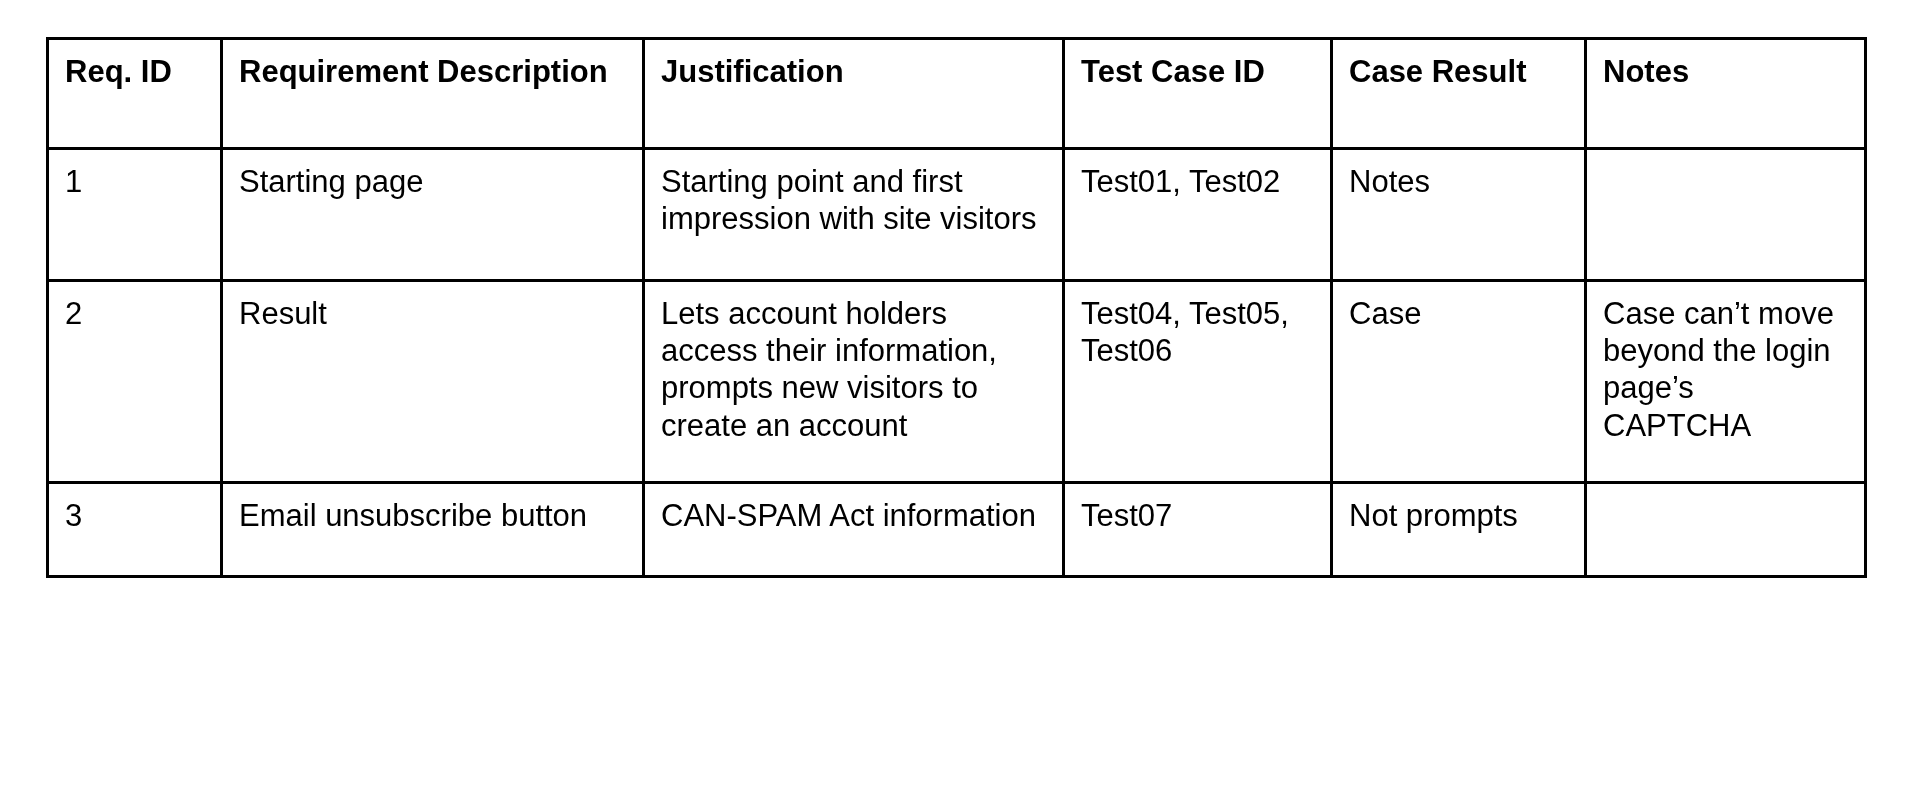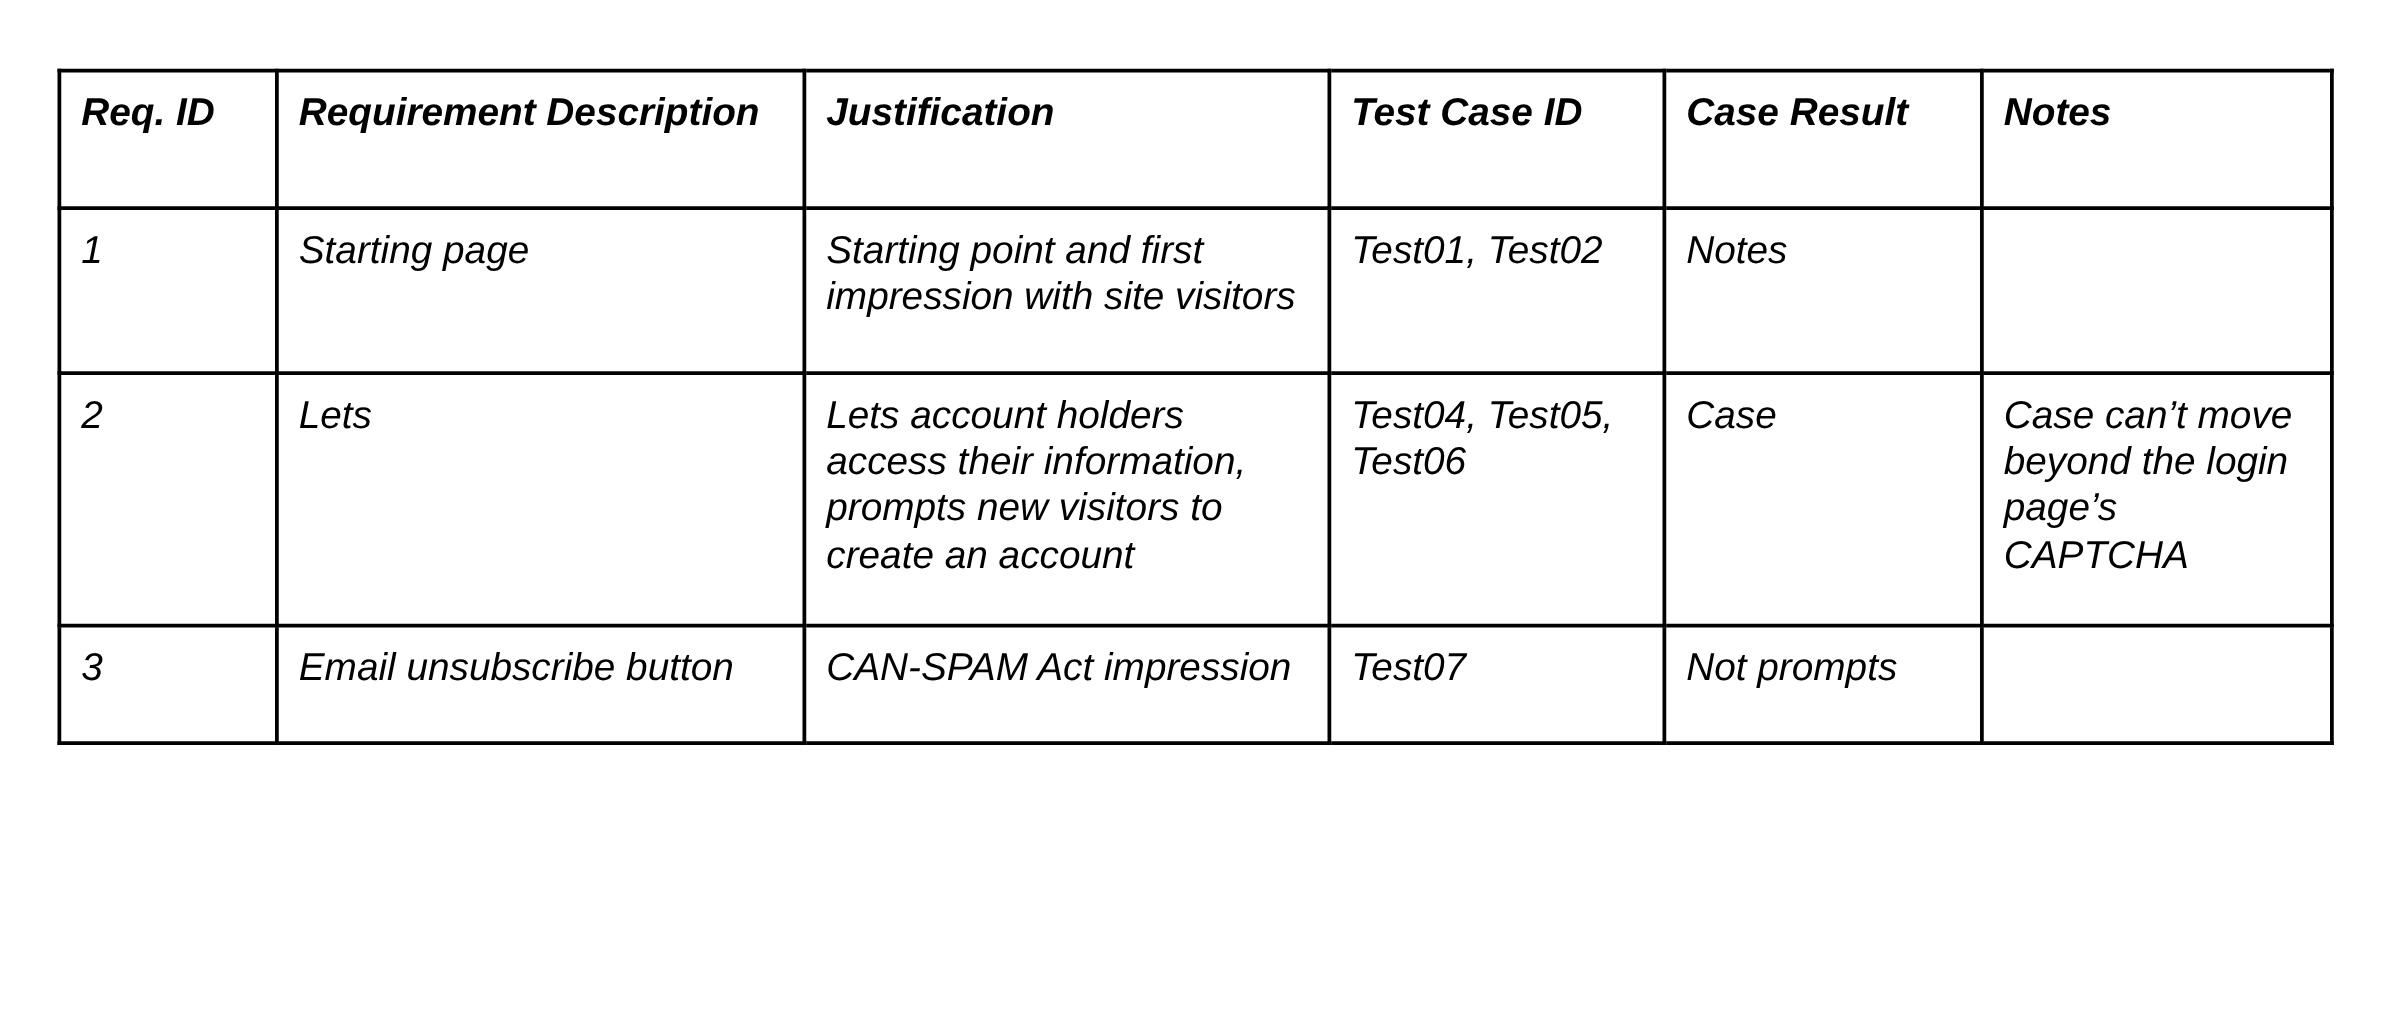--- a/index.html
+++ b/index.html
@@ -16,23 +16,22 @@
   }
   .page {
     position: relative;
     width: 1920px;
     height: 808px;
     background: #ffffff;
   }
   .table-wrap {
     position: absolute;
     left: 46px;
-    top: 55px;
+    top: 37px;
     width: 1818px;
-    font-style: italic;
   }
   table.trace-table {
     border-collapse: collapse;
     table-layout: fixed;
     width: 1818px;
     background: #ffffff;
   }
   table.trace-table td,
   table.trace-table th {
     border: 3px solid #000000;
@@ -93,30 +92,30 @@
         <tr class="row-1">
           <td>1</td>
           <td>Starting page</td>
           <td>Starting point and first impression with site visitors</td>
           <td>Test01, Test02</td>
           <td>Notes</td>
           <td></td>
         </tr>
         <tr class="row-2">
           <td>2</td>
-          <td>Lets</td>
+          <td>Result</td>
           <td>Lets account holders access their information, prompts new visitors to create an account</td>
           <td>Test04, Test05, Test06</td>
           <td>Case</td>
           <td>Case can’t move beyond the login page’s CAPTCHA</td>
         </tr>
         <tr class="row-3">
           <td>3</td>
           <td>Email unsubscribe button</td>
-          <td>CAN-SPAM Act impression</td>
+          <td>CAN-SPAM Act information</td>
           <td>Test07</td>
           <td>Not prompts</td>
           <td></td>
         </tr>
       </tbody>
     </table>
   </div>
 </div>
 
 </body></html>

